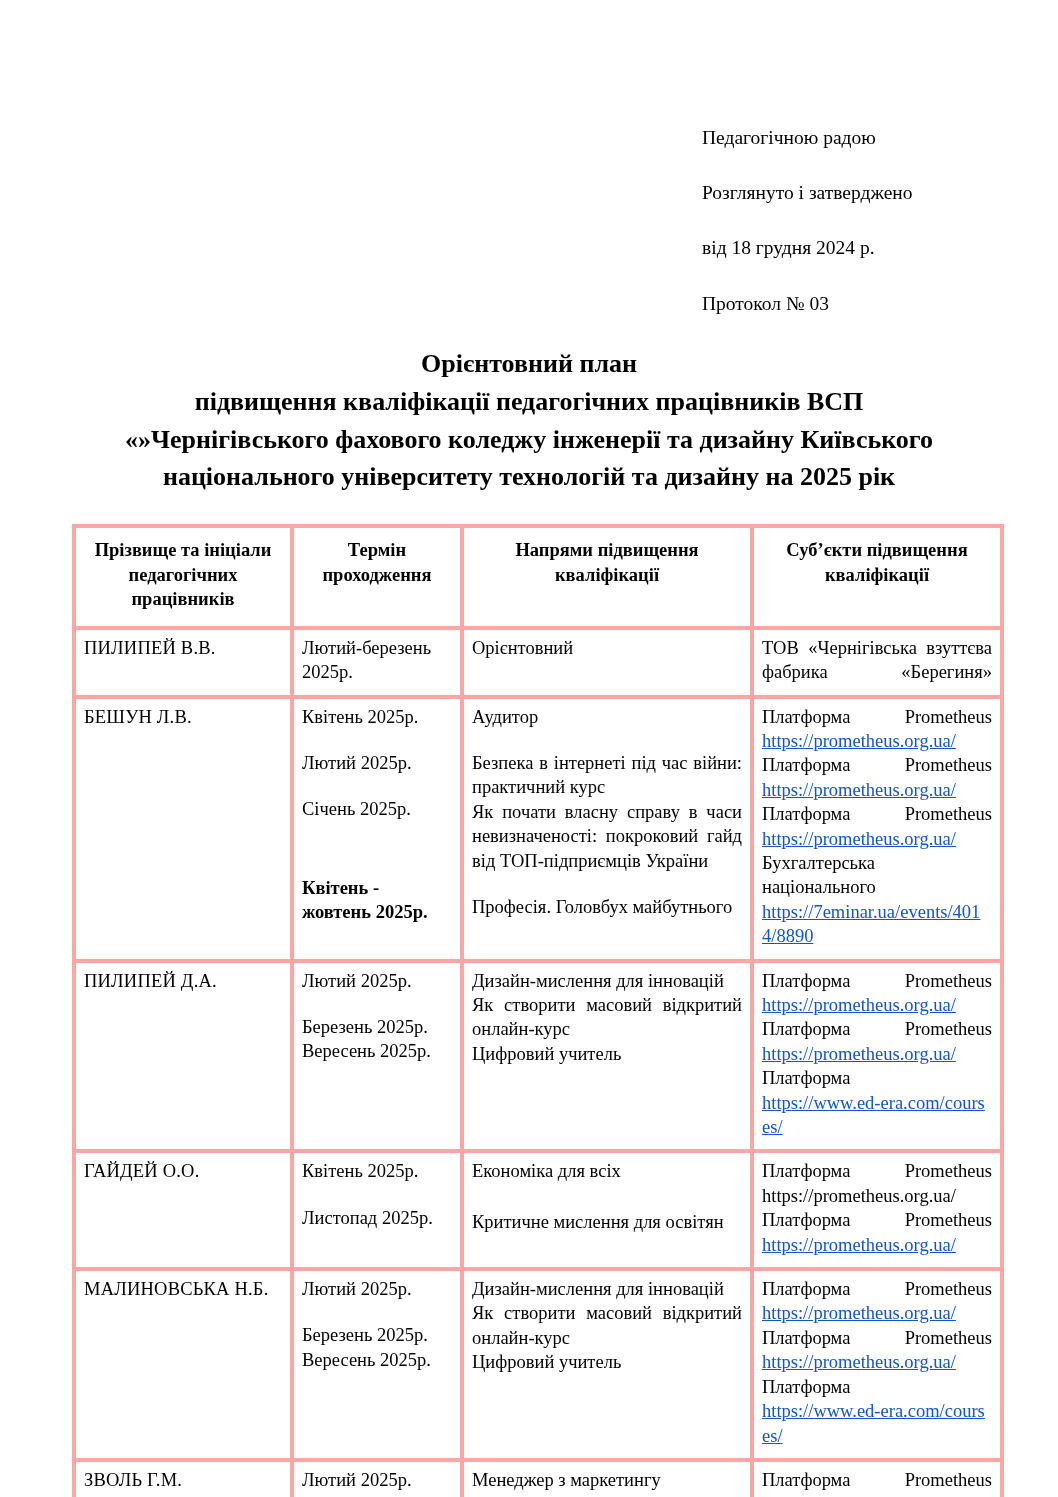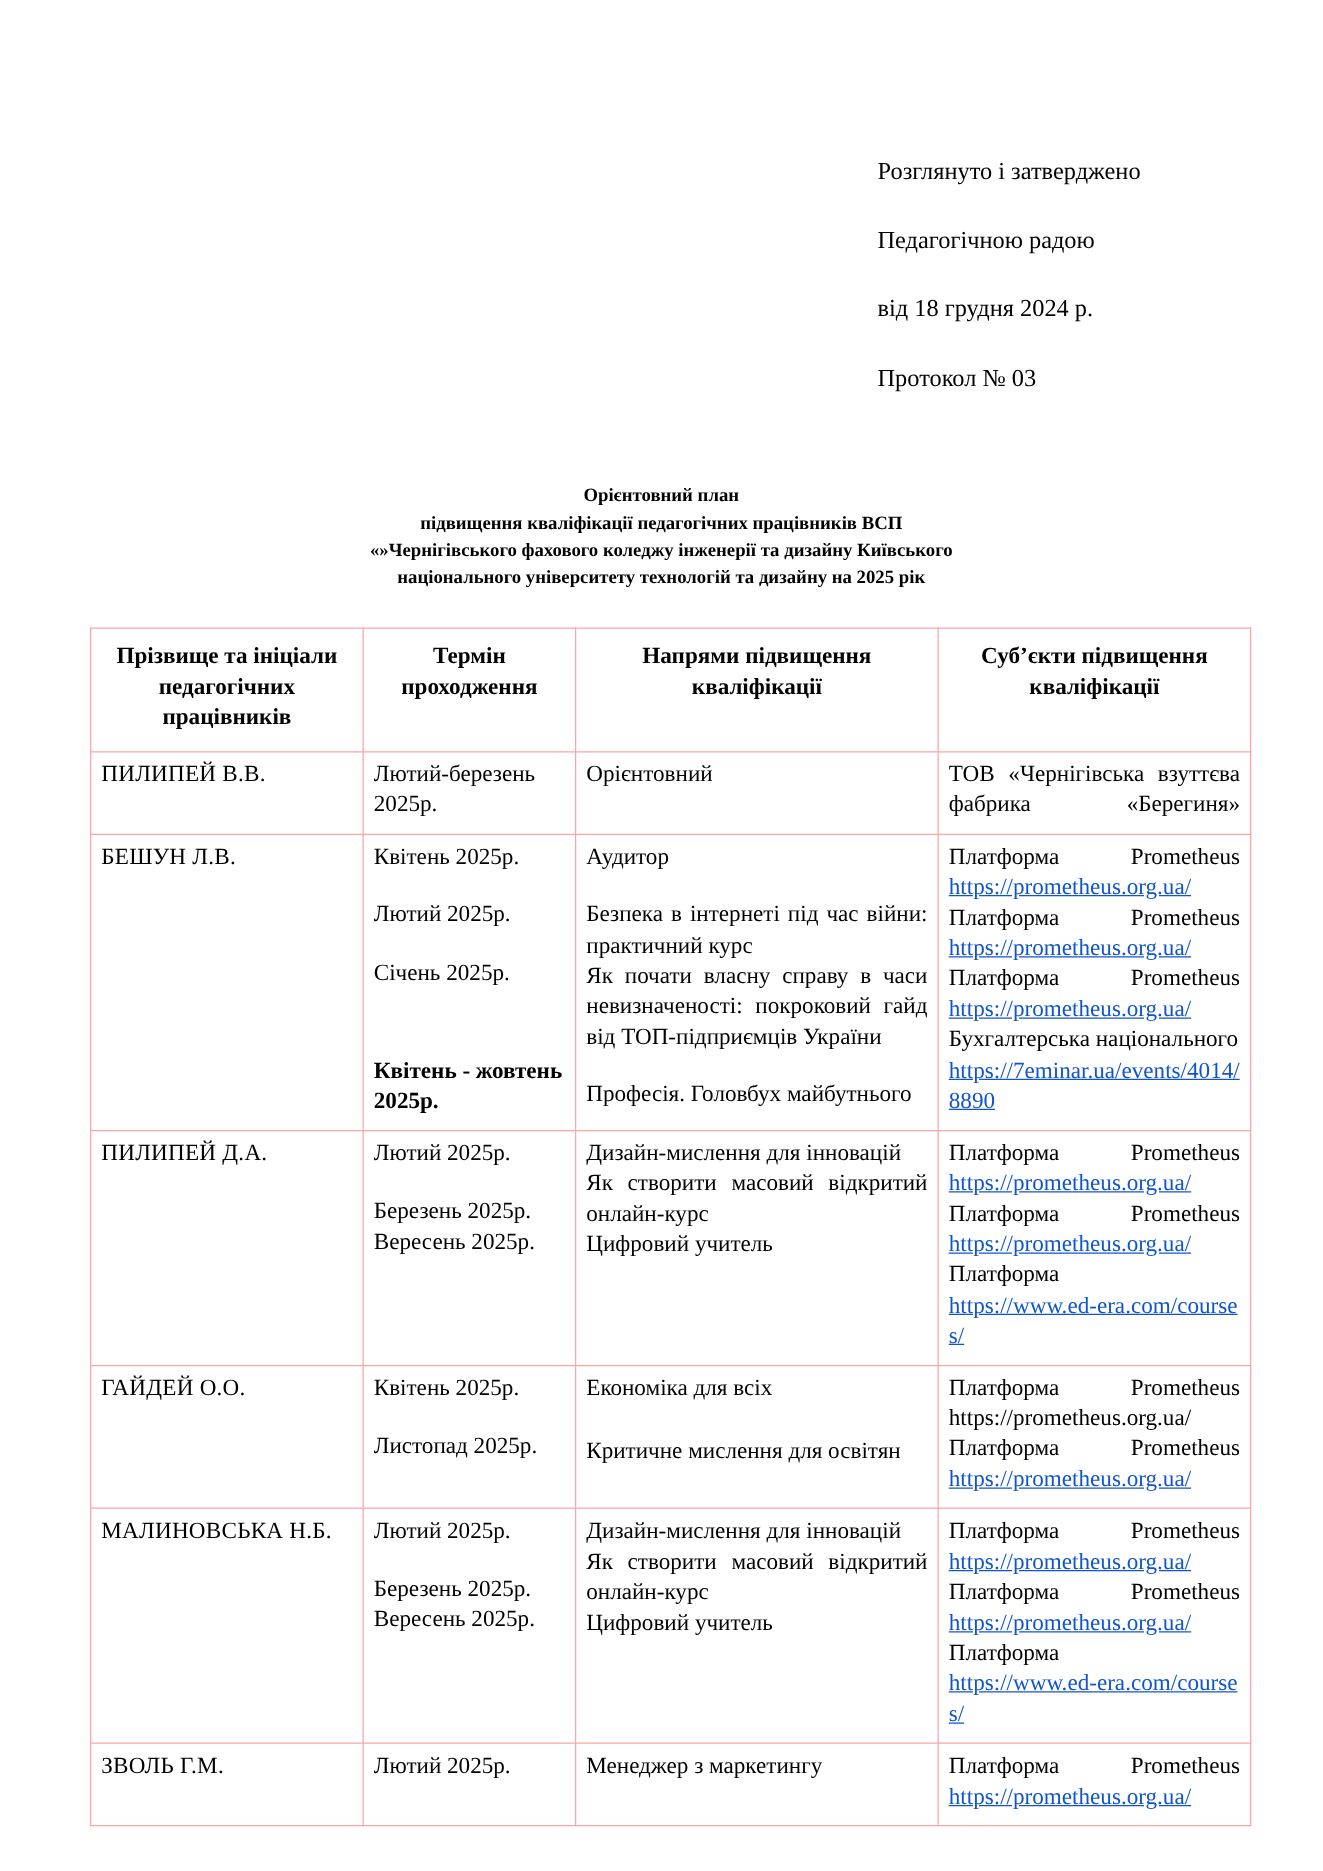--- a/index.html
+++ b/index.html
@@ -24,38 +24,37 @@
   .approval {
     margin-left: 630px;
     font-size: 19.5px;
     line-height: 1.42;
     white-space: pre-line;
   }
   .approval div {
     white-space: nowrap;
   }
   .doc-title {
-    margin-top: 42px;
     text-align: center;
     font-weight: bold;
-    font-size: 15px;
+    font-size: 26px;
     line-height: 1.45;
   }
   .doc-title div {
     white-space: nowrap;
   }
   table.plan {
     margin-top: 28px;
     width: 912px;
     border-collapse: collapse;
     table-layout: fixed;
   }
   table.plan th,
   table.plan td {
-    border: 1px solid #fca5a5;
+    border: 4px solid #fca5a5;
     vertical-align: top;
     padding: 6px 8px 10px 8px;
     font-size: 18.5px;
     line-height: 1.32;
   }
   table.plan th {
     text-align: center;
     font-weight: bold;
     padding-top: 10px;
     padding-bottom: 14px;
@@ -87,22 +86,22 @@
     text-decoration: underline;
     word-break: break-all;
   }
 </style>
 </head>
 <body>
 
 <div class="page">
 
   <div class="approval">
+    <div>Педагогічною радою</div>
     <div>Розглянуто і затверджено</div>
-    <div>Педагогічною радою</div>
     <div>від 18 грудня 2024 р.</div>
     <div>Протокол № 03</div>
   </div>
 
   <div class="doc-title">
     <div>Орієнтовний план</div>
     <div>підвищення кваліфікації педагогічних працівників ВСП</div>
     <div>«»Чернігівського фахового коледжу інженерії та дизайну Київського</div>
     <div>національного університету технологій та дизайну на 2025 рік</div>
   </div>

